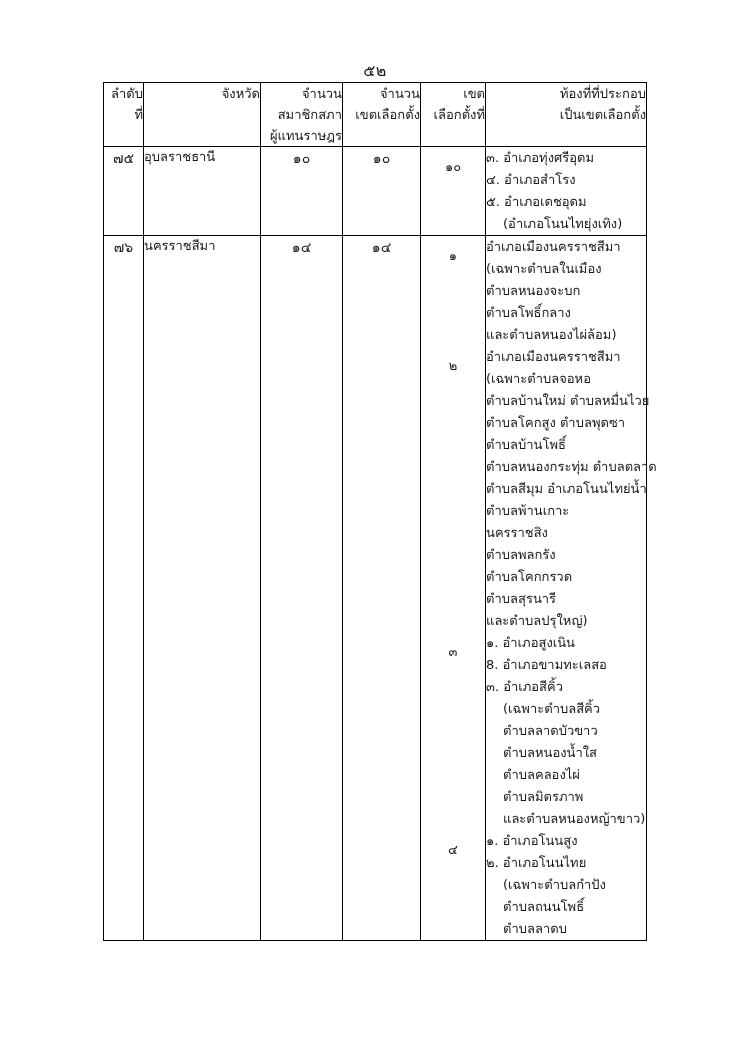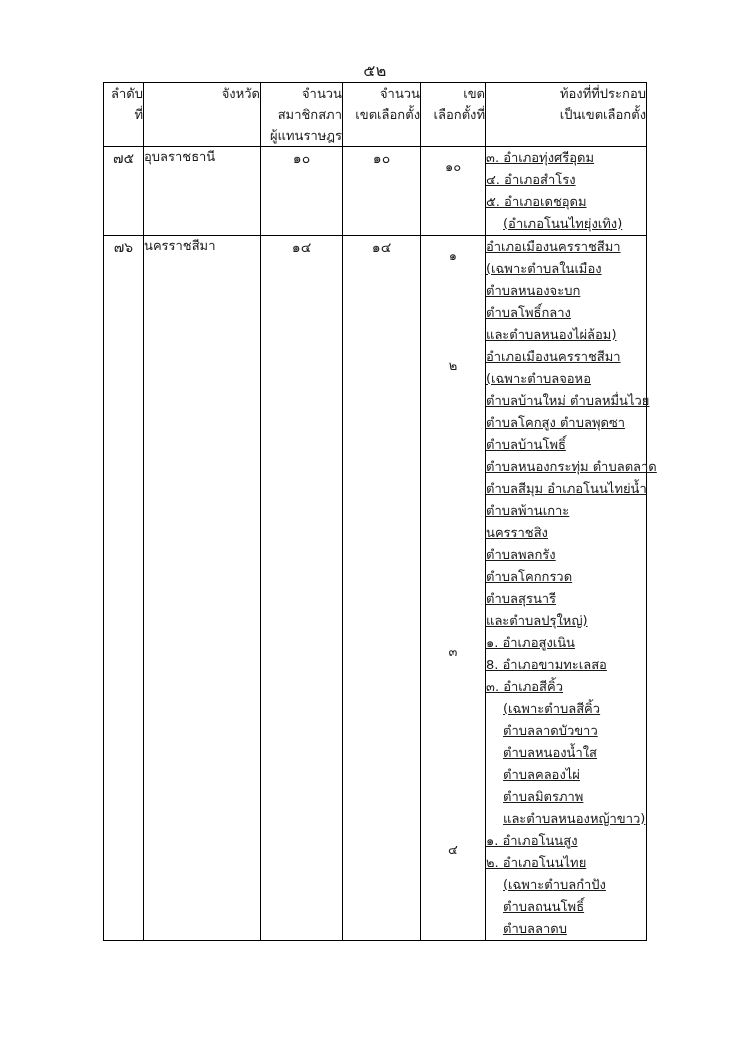--- a/index.html
+++ b/index.html
@@ -103,21 +103,20 @@
     font-size: 13px;
     line-height: 22px;
   }
 
   
   .area-block { }
   .area-line {
     display: block;
     white-space: nowrap;
     line-height: 22px;
-    text-decoration: underline;
   }
   .ind-0 { padding-left: 0; }
   .ind-1 { padding-left: 17px; }
 </style>
 </head>
 <body>
 
 <div class="page">
 
   <div class="page-number">๕๒</div>

